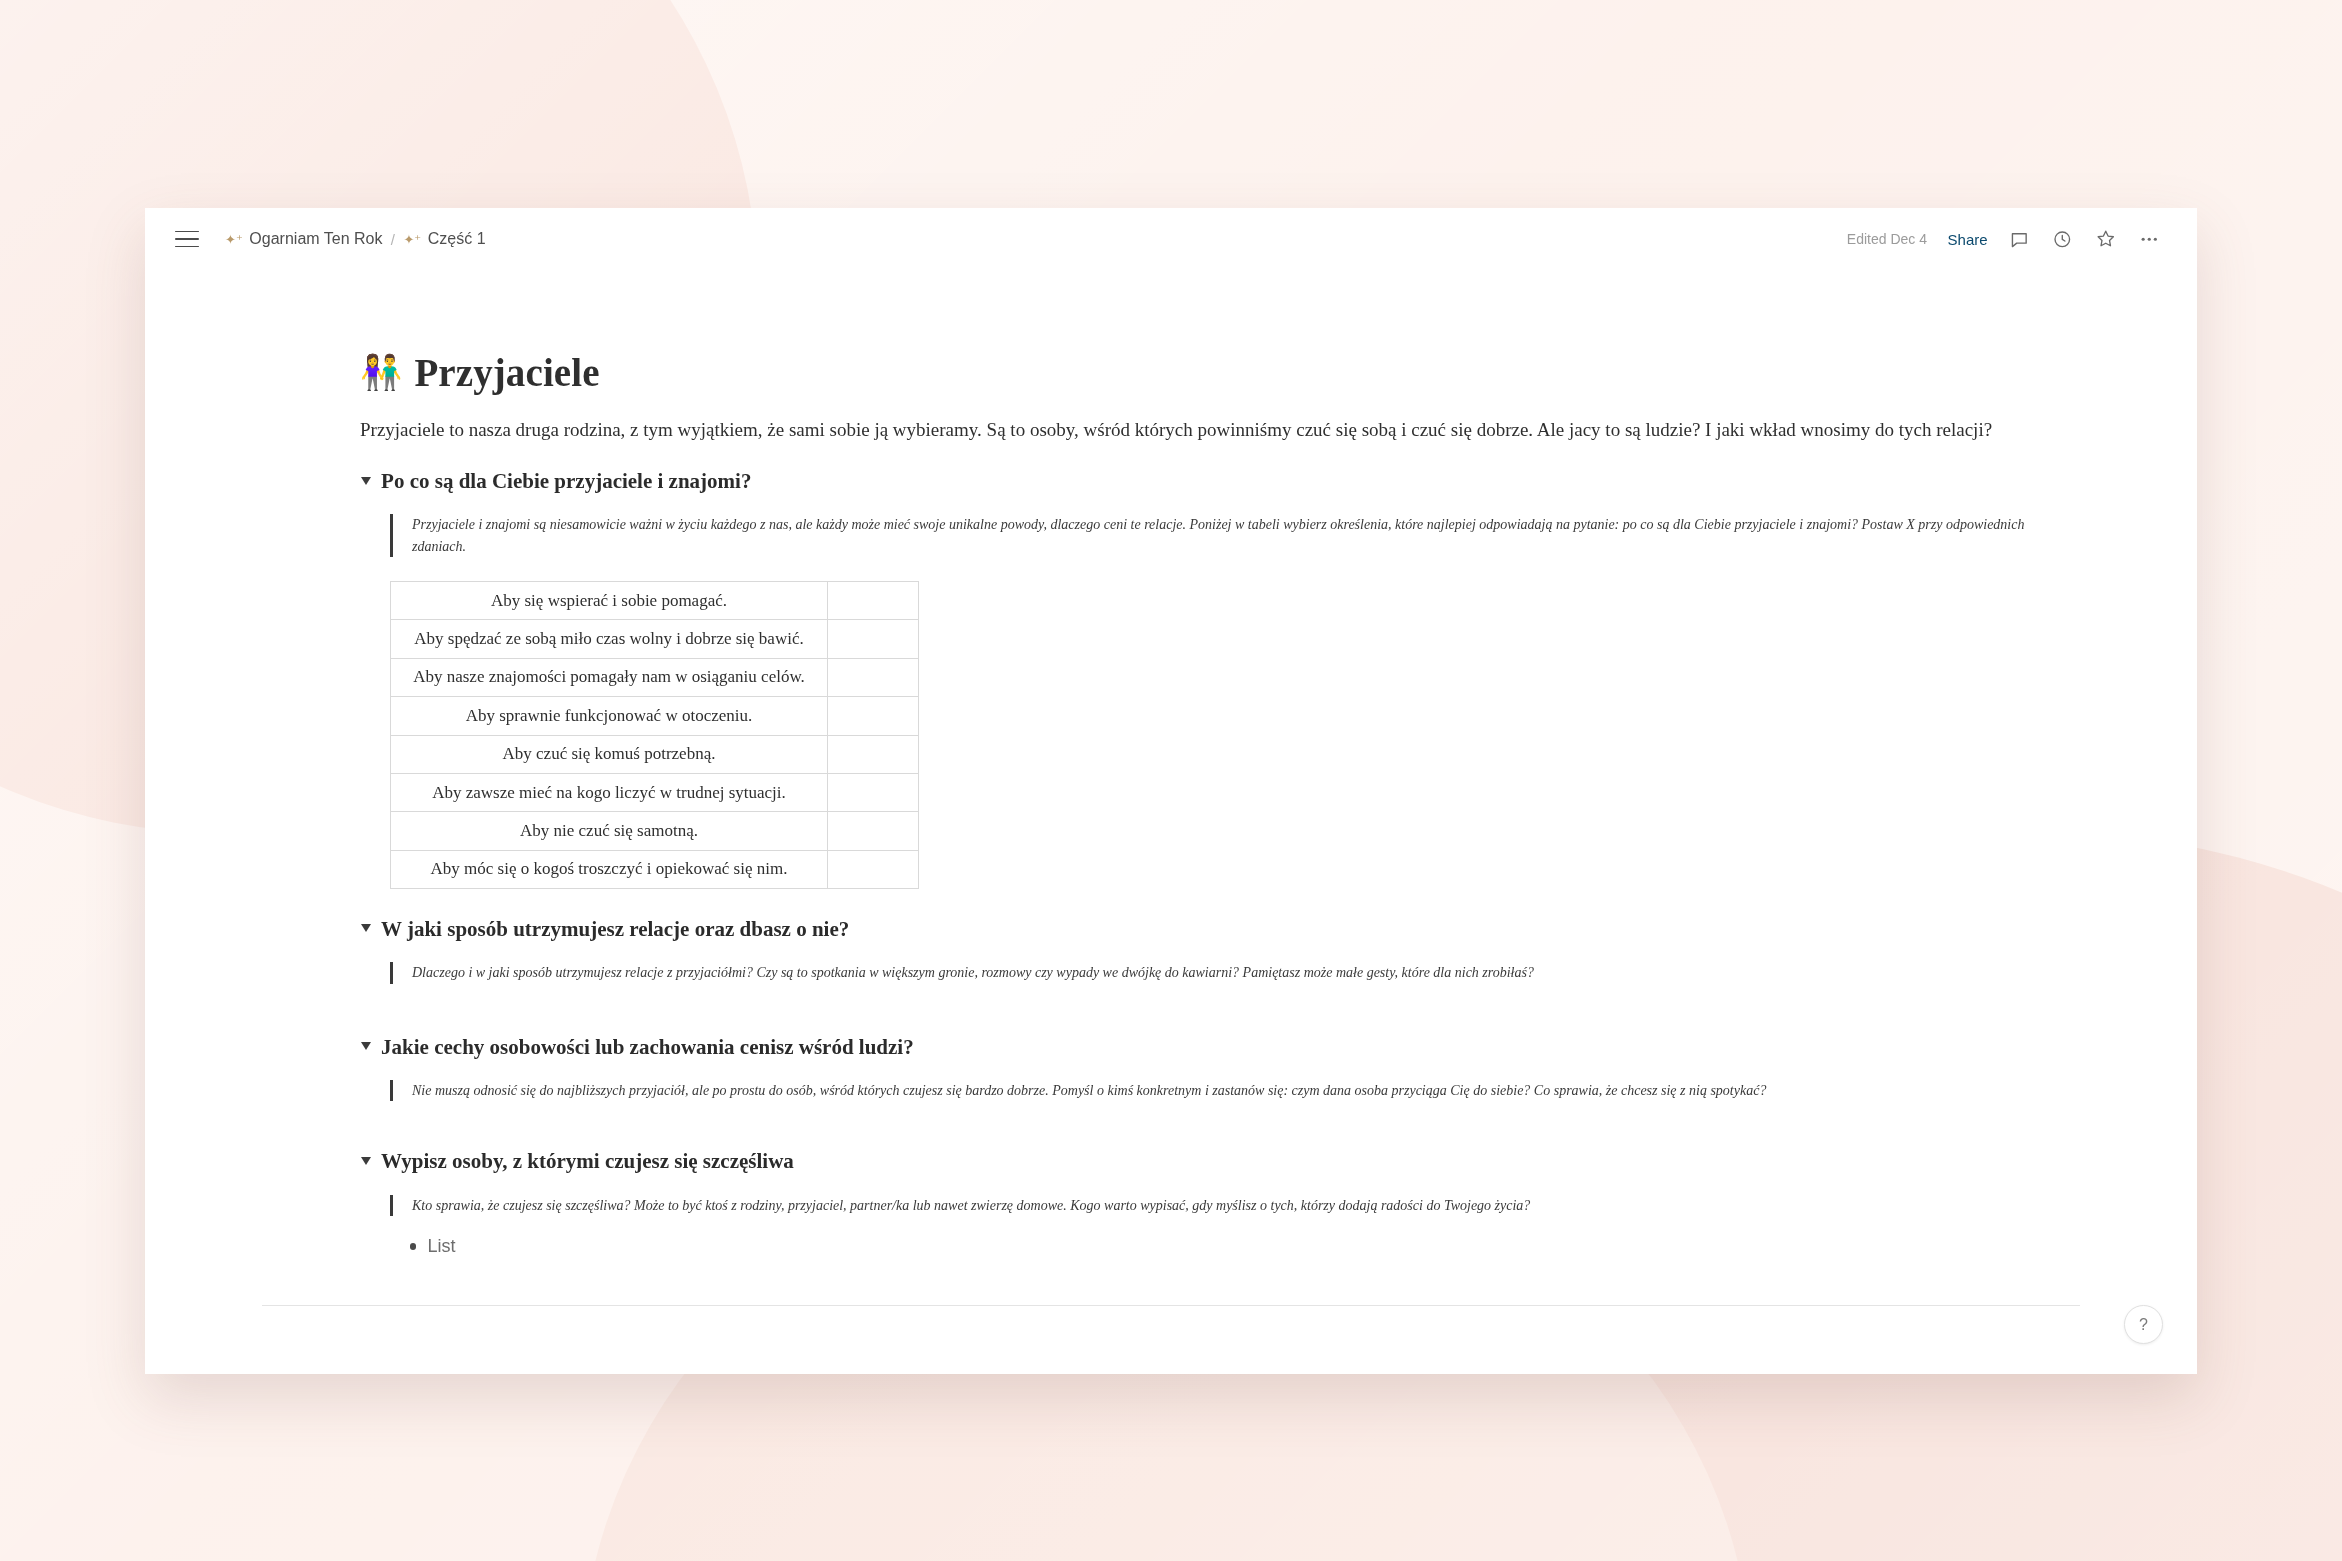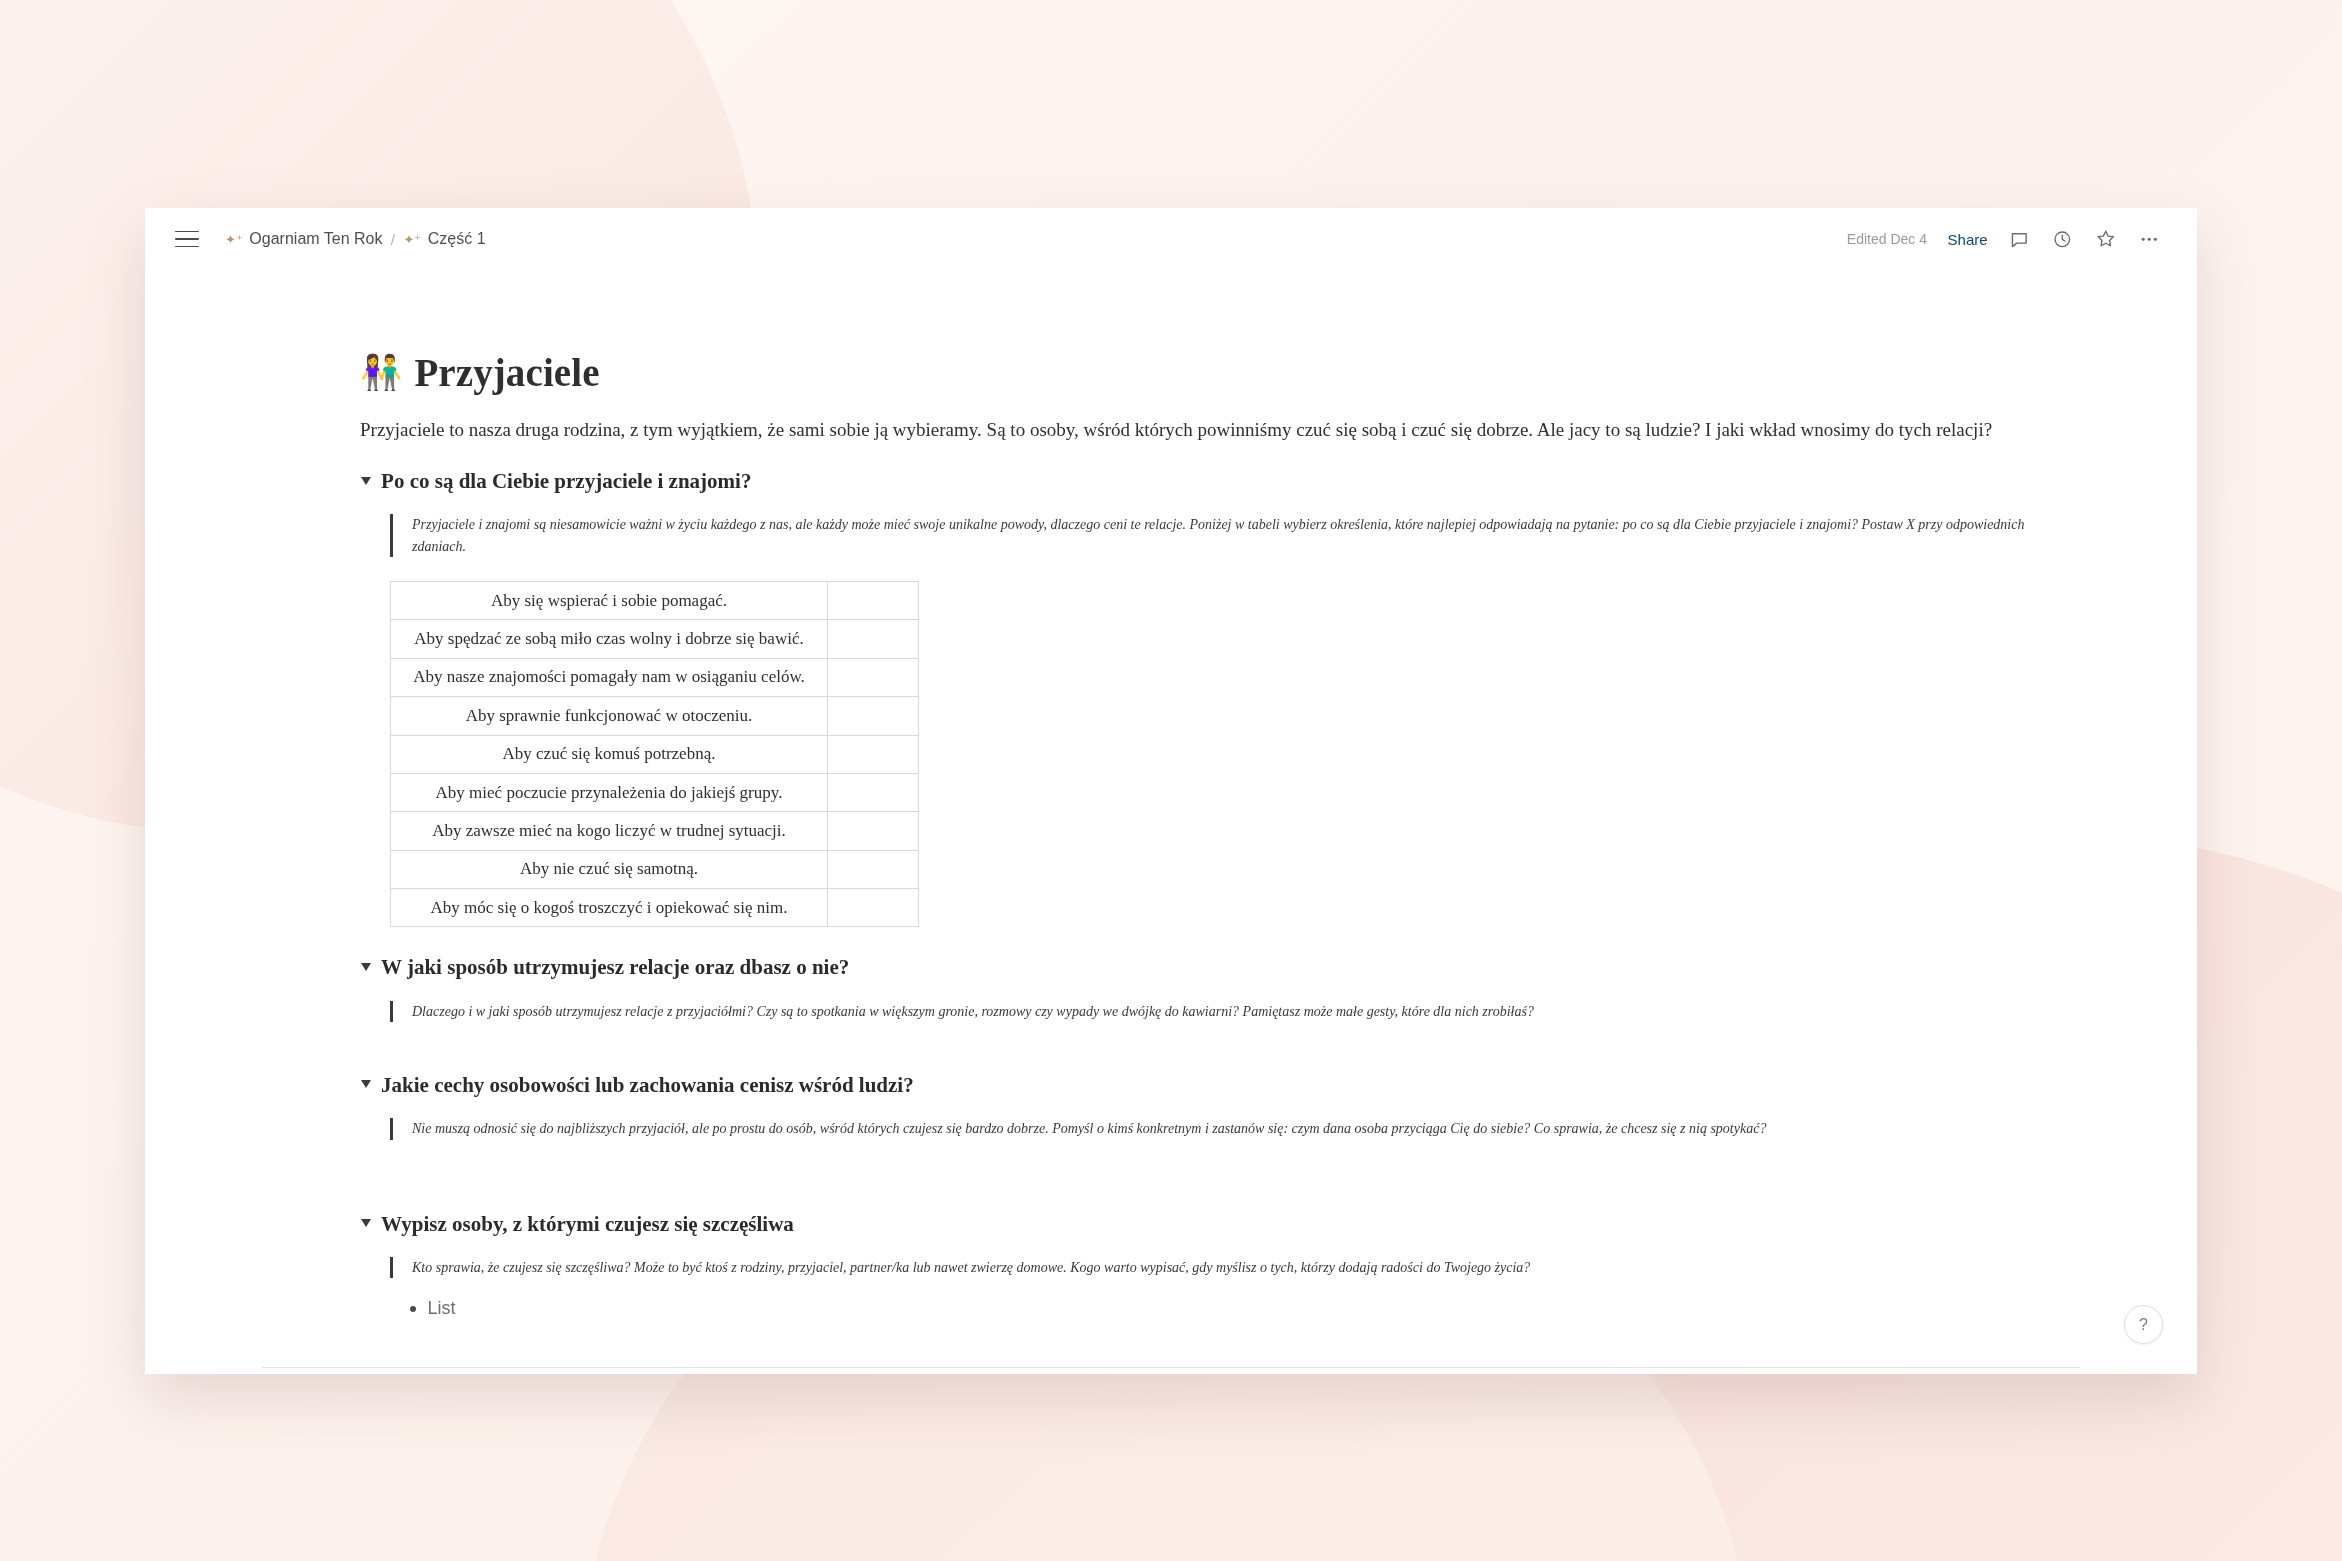--- a/index.html
+++ b/index.html
@@ -375,24 +375,20 @@
             </tr>
             <tr>
               <td class="statement">Aby sprawnie funkcjonować w otoczeniu.</td>
               <td class="mark"></td>
             </tr>
             <tr>
               <td class="statement">Aby czuć się komuś potrzebną.</td>
               <td class="mark"></td>
             </tr>
             <tr>
-              <td class="statement">Aby mieć poczucie przynależenia do jakiejś grupy.</td>
-              <td class="mark"></td>
-            </tr>
-            <tr>
               <td class="statement">Aby zawsze mieć na kogo liczyć w trudnej sytuacji.</td>
               <td class="mark"></td>
             </tr>
             <tr>
               <td class="statement">Aby nie czuć się samotną.</td>
               <td class="mark"></td>
             </tr>
             <tr>
               <td class="statement">Aby móc się o kogoś troszczyć i opiekować się nim.</td>
               <td class="mark"></td>
@@ -410,21 +406,21 @@
       </div>
 
       <div class="toggle-block" style="margin-top:49px;">
         <div class="toggle-head">
           <span class="triangle"></span>
           <span class="toggle-title">Jakie cechy osobowości lub zachowania cenisz wśród ludzi?</span>
         </div>
         <div class="quote">Nie muszą odnosić się do najbliższych przyjaciół, ale po prostu do osób, wśród których czujesz się bardzo dobrze. Pomyśl o kimś konkretnym i zastanów się: czym dana osoba przyciąga Cię do siebie? Co sprawia, że chcesz się z nią spotykać?</div>
       </div>
 
-      <div class="toggle-block" style="margin-top:70px;">
+      <div class="toggle-block" style="margin-top:46px;">
         <div class="toggle-head">
           <span class="triangle"></span>
           <span class="toggle-title">Wypisz osoby, z którymi czujesz się szczęśliwa</span>
         </div>
         <div class="quote">Kto sprawia, że czujesz się szczęśliwa? Może to być ktoś z rodziny, przyjaciel, partner/ka lub nawet zwierzę domowe. Kogo warto wypisać, gdy myślisz o tych, którzy dodają radości do Twojego życia?</div>
         <ul class="bullets">
           <li>List</li>
         </ul>
       </div>
 

